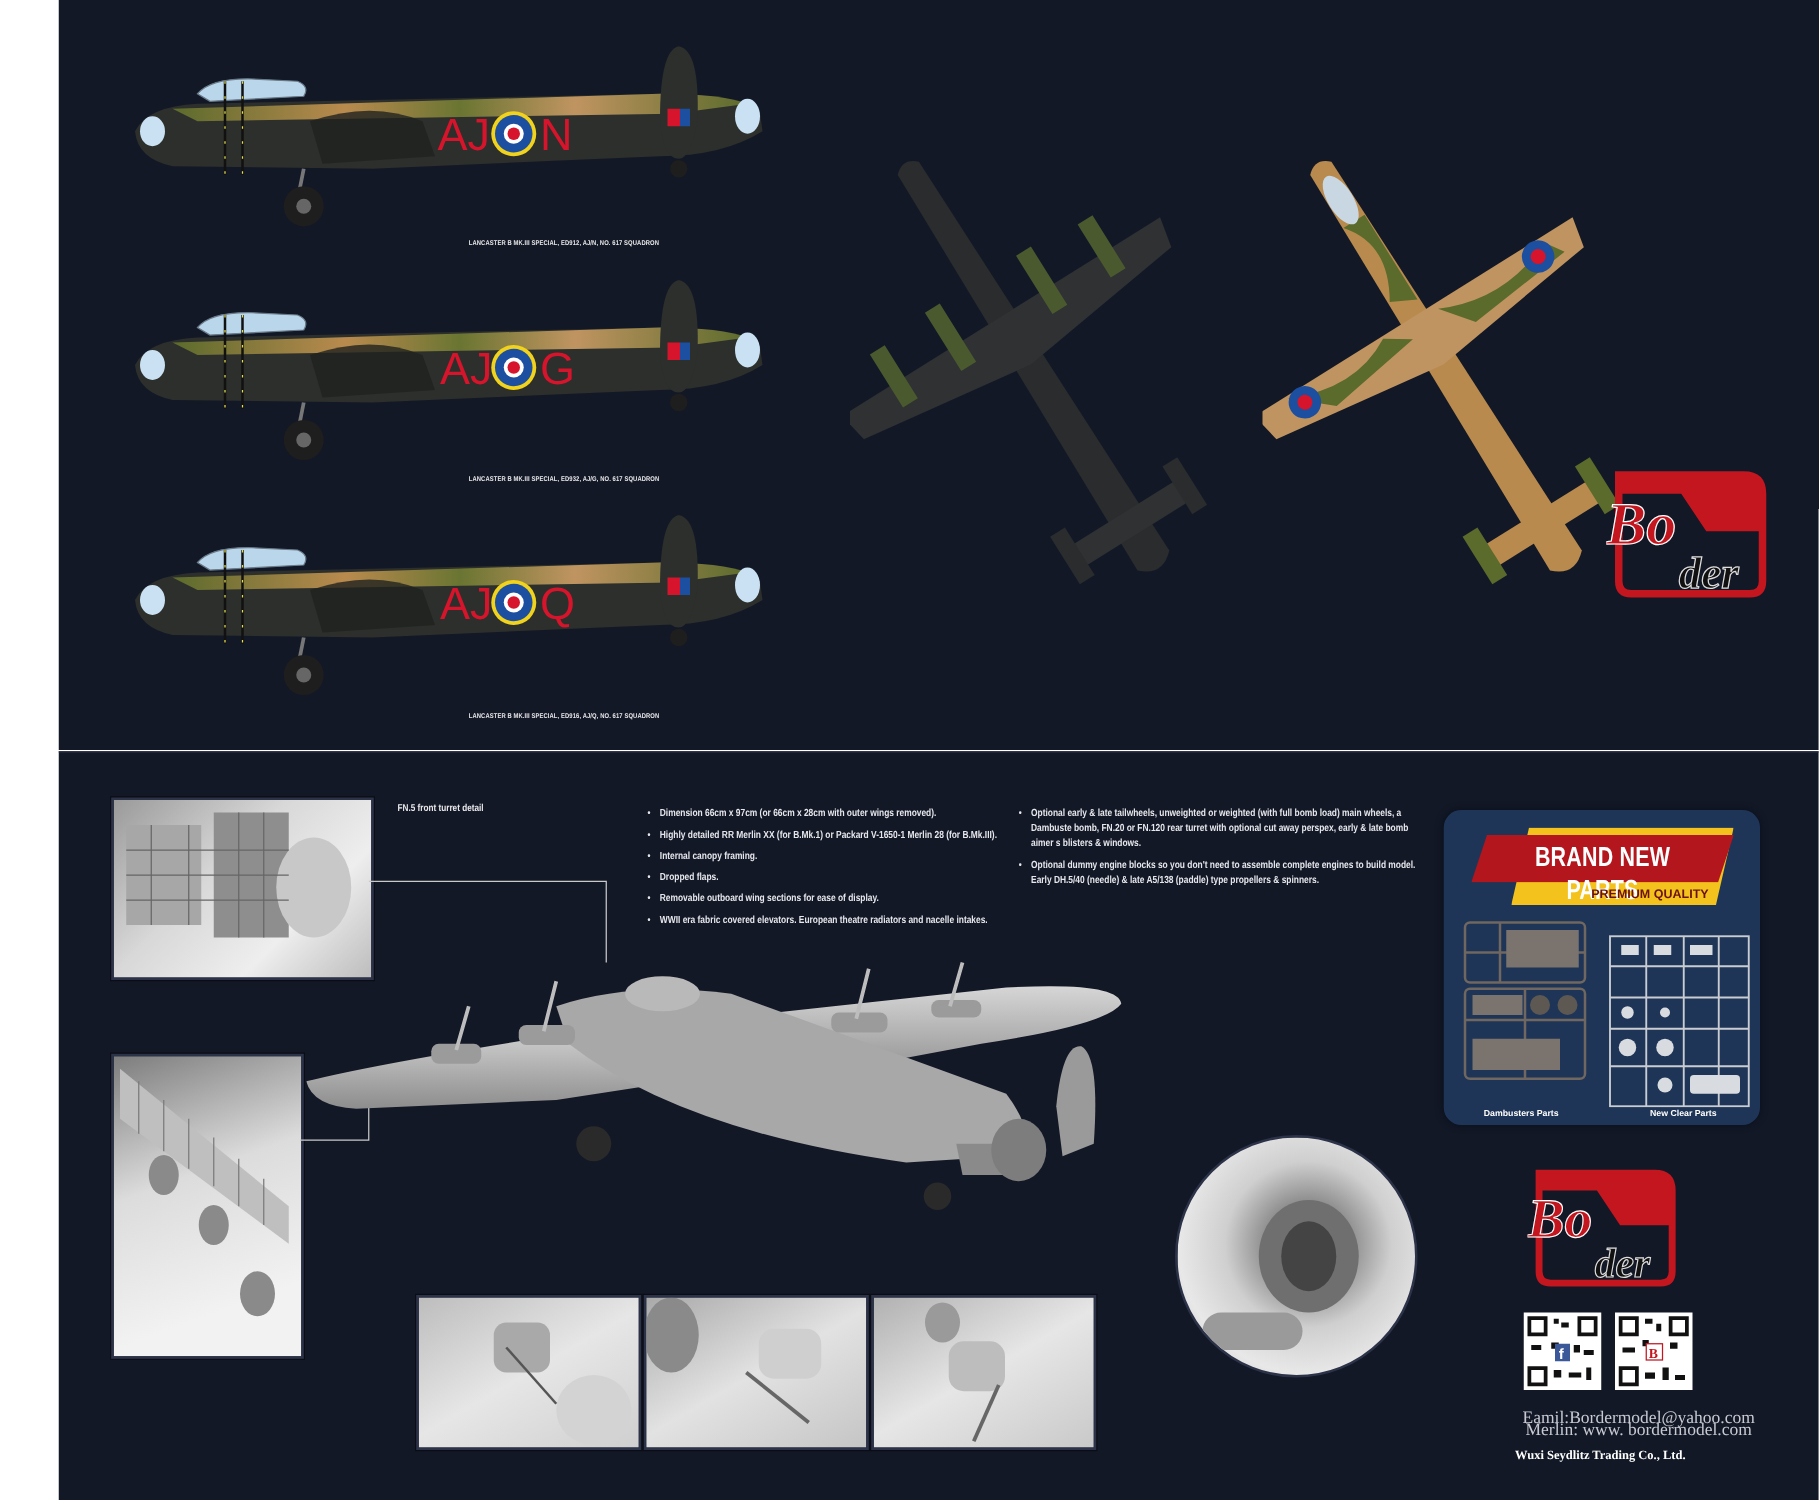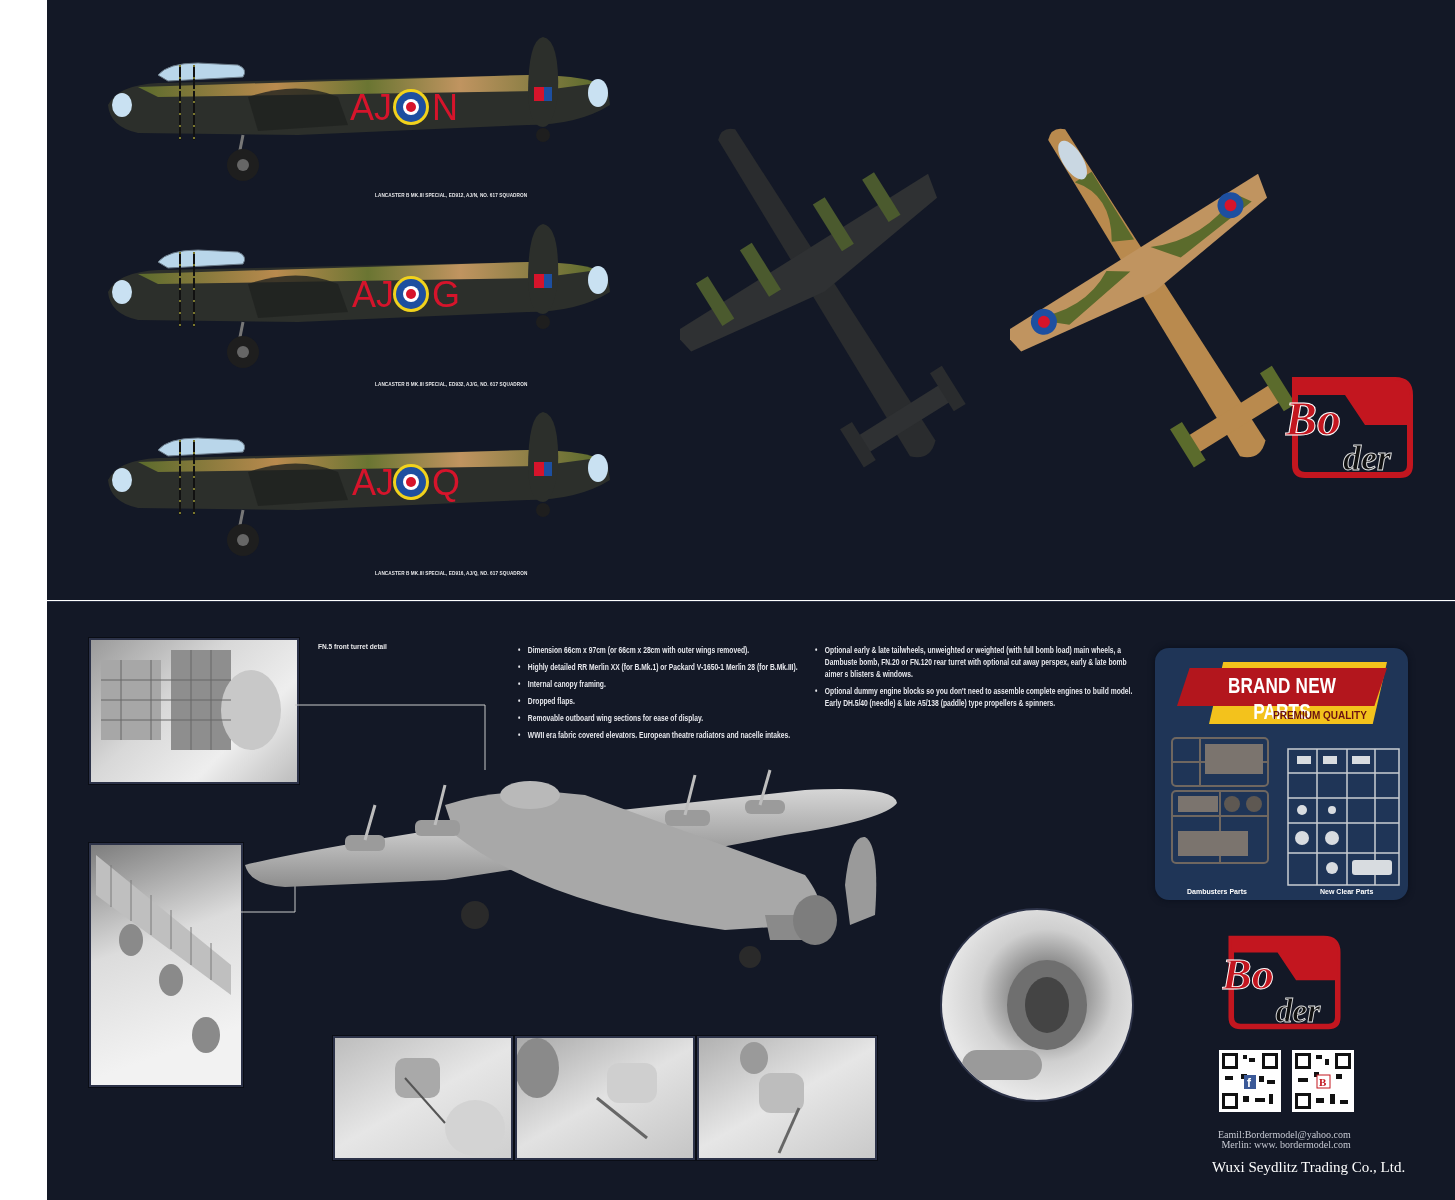--- a/index.html
+++ b/index.html
@@ -16,22 +16,22 @@
   .bullets li::before{content:"•";position:absolute;left:0;top:0;}
   .bullets2 li{line-height:12px;margin-bottom:5px;white-space:normal;}
   .photo{position:absolute;border:2px solid #2c3248;box-shadow:0 0 0 1px #0a0d15;overflow:hidden;}
   .turret-label{position:absolute;color:#e8e8ea;font-weight:bold;font-size:8px;transform:scaleX(0.82);transform-origin:left top;white-space:nowrap;}
   .parts-card{position:absolute;left:1155px;top:648px;width:253px;height:252px;background:#1f3557;border-radius:14px;box-shadow:0 0 6px #0a0f1c;}
   .banner-red{position:absolute;left:22px;top:20px;width:210px;height:38px;background:#b3161d;clip-path:polygon(6% 0,100% 0,94% 100%,0 100%);}
   .banner-yellow{position:absolute;left:54px;top:14px;width:178px;height:62px;background:#f3c21c;clip-path:polygon(8% 0,100% 0,92% 100%,0 100%);}
   .banner-text{position:absolute;left:20px;top:25px;width:214px;text-align:center;color:#fff;font-weight:bold;font-size:22px;letter-spacing:0.2px;transform:scaleX(0.78);transform-origin:center top;}
   .premium{position:absolute;left:118px;top:62px;color:#6b1211;font-weight:bold;font-size:10px;}
   .sprue-label{position:absolute;color:#fff;font-weight:bold;font-size:7px;white-space:nowrap;}
-  .contact{position:absolute;color:#c7cad3;font-family:"Liberation Serif",serif;font-size:10px;line-height:10px;text-align:right;}
-  .company{position:absolute;color:#fff;font-family:"Liberation Serif",serif;font-weight:normal;font-size:15px;}
+  .contact{position:absolute;color:#c7cad3;font-family:"Liberation Serif",serif;font-size:14px;line-height:10px;text-align:center;}
+  .company{position:absolute;color:#fff;font-family:"Liberation Serif",serif;font-weight:bold;font-size:10px;}
   .qr{position:absolute;width:62px;height:62px;background:#fff;}
   .logo{position:absolute;}
 </style>
 </head>
 <body>
 
 <div class="panel panel-top"></div>
 
 <svg class="side-plane" style="left:98px;top:35px" width="520" height="150" viewBox="0 0 520 150">
   <defs>

